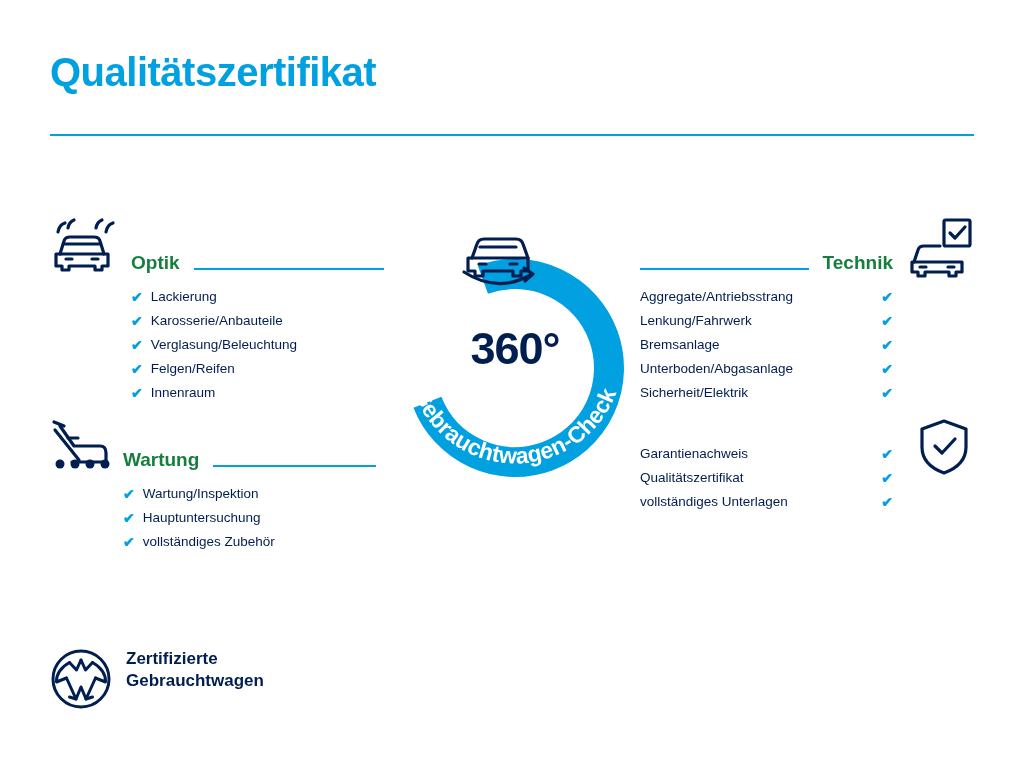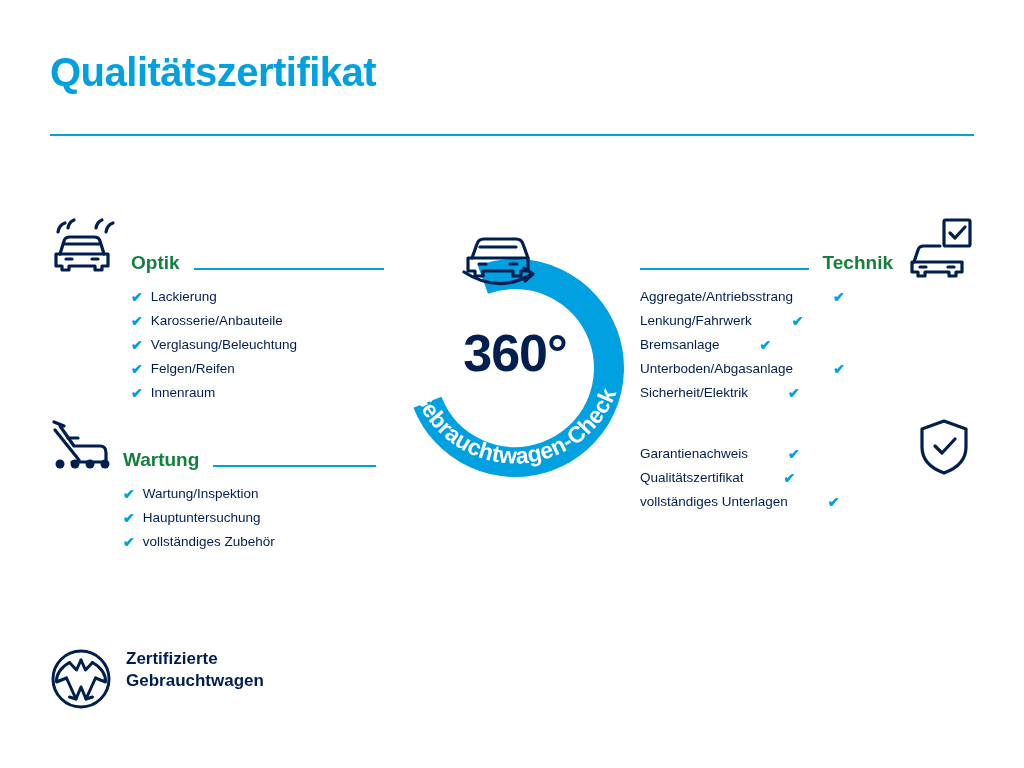--- a/index.html
+++ b/index.html
@@ -76,21 +76,21 @@
     color: #001e50;
   }
   .items li {
     display: flex;
     align-items: center;
     line-height: 1;
     margin-bottom: 10px;
     white-space: nowrap;
   }
   .items.left-items li { justify-content: flex-start; }
-  .items.right-items li { justify-content: flex-start; gap: 32px; }
+  .items.right-items li { justify-content: space-between; gap: 32px; }
 
   .check {
     color: #00a0e1;
     font-size: 14px;
     font-weight: bold;
     line-height: 1;
   }
   .left-items .check { margin-right: 8px; }
   .right-items .check { margin-left: 8px; }
 
@@ -115,21 +115,21 @@
     left: 370px;
     top: 200px;
     width: 290px;
     height: 290px;
   }
   .badge-text {
     position: absolute;
     left: 0; right: 0;
     top: 123px;
     text-align: center;
-    font-size: 52px;
+    font-size: 45px;
     font-weight: bold;
     color: #001e50;
     letter-spacing: -1px;
   }
 
   
   #footer-logo {
     position: absolute;
     left: 50px;
     top: 648px;

